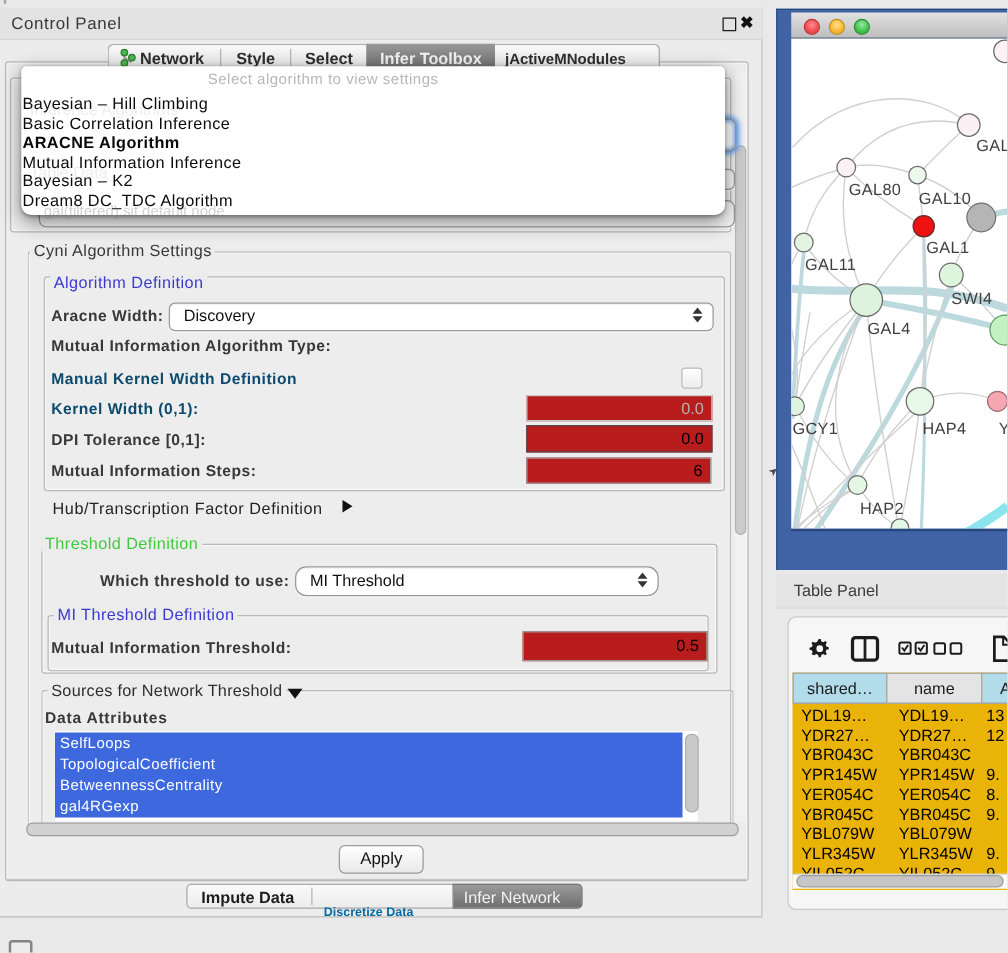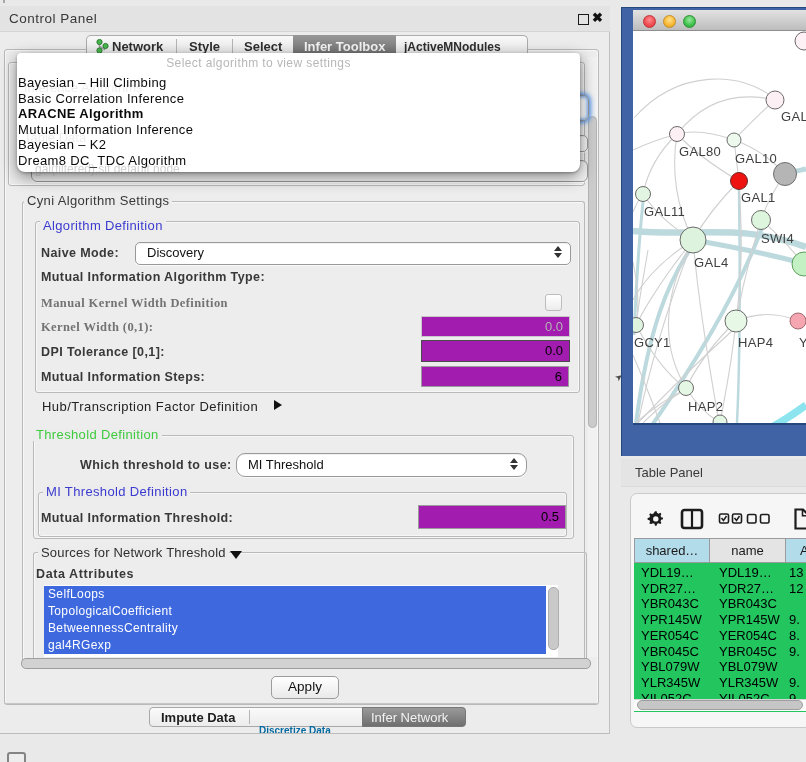--- a/index.html
+++ b/index.html
@@ -1,30 +1,30 @@
 <!DOCTYPE html>
 <html><head>
 <meta charset="utf-8">
 <style>
   html,body{margin:0;padding:0;}
   body{width:806px;height:762px;overflow:hidden;background:#e9e9e9;
        font-family:"Liberation Sans",sans-serif;-webkit-font-smoothing:antialiased;}
   #page{position:relative;width:806px;height:762px;overflow:hidden;}
   .abs{position:absolute;}
   .lbl{font-weight:bold;font-size:12.5px;letter-spacing:.4px;color:#383838;white-space:nowrap;}
-  .lbl.dis{color:#737373;font-family:Liberation Serif, serif;}
+  .lbl.dis{color:#0c4a6e;}
   .gtitle{font-size:13px;letter-spacing:.35px;white-space:nowrap;background:#ececec;padding:0 3px;line-height:13px;}
   .etch{border:1px solid #b9b9b9;border-radius:3px;box-shadow:inset 0 0 0 1px rgba(255,255,255,.55);}
   .combo{background:#fff;border:1px solid #999;border-radius:5px;
          box-shadow:inset 0 1px 1px rgba(0,0,0,.06),0 1px 0 rgba(255,255,255,.7);}
   .combo .ct{position:absolute;left:11px;top:2px;font-size:13px;color:#111;}
   .arr2{position:absolute;right:7px;top:3px;width:9px;}
   .arr2 .u{width:0;height:0;border-left:4px solid transparent;border-right:4px solid transparent;border-bottom:5px solid #333;margin-bottom:2px;}
   .arr2 .d{width:0;height:0;border-left:4px solid transparent;border-right:4px solid transparent;border-top:5px solid #333;}
-  .tf{background:#a21caf;border:1px solid #9b9b9b;font-size:13px;color:#000;text-align:right;padding-right:6px;line-height:19px;}
+  .tf{background:#b91c1c;border:1px solid #9b9b9b;font-size:13px;color:#000;text-align:right;padding-right:6px;line-height:19px;}
 </style>
 </head>
 <body>
 <div id="page">
 
   <div class="abs" style="left:0;top:6px;width:609px;height:728px;background:#ececec;border-right:1px solid #c0c0c0;"></div>
   <div class="abs" style="left:3px;top:0;width:2px;height:3px;background:#a8a8a8;"></div>
 
   <div class="abs" style="left:0;top:6px;width:610px;height:25px;background:#e3e3e3;border-bottom:1px solid #d5d5d5;"></div>
   <div class="abs" style="left:9px;top:11px;font-size:13.5px;letter-spacing:.5px;color:#383838;">Control Panel</div>
@@ -71,21 +71,21 @@
   <div class="abs" style="left:24px;top:80px;font-size:13px;color:rgba(80,80,80,.10);">Inference Algorithms</div>
   <div class="abs" style="left:24px;top:130px;font-size:13px;color:rgba(80,80,80,.10);">Table Data</div>
   <div class="abs" style="left:35px;top:162px;font-size:12px;color:rgba(120,120,120,.34);">gal(filtered).sif default node</div>
 
   <div class="abs" style="left:22px;top:201px;width:561px;height:459px;border:1px solid #b9b9b9;border-bottom:none;border-radius:3px 3px 0 0;box-shadow:inset 1px 1px 0 rgba(255,255,255,.55);"></div>
   <div class="abs gtitle" style="left:24px;top:194px;color:#383838;">Cyni Algorithm Settings</div>
 
   <div class="abs etch" style="left:35px;top:221px;width:543px;height:170px;"></div>
   <div class="abs gtitle" style="left:40px;top:219px;color:#3a3ad0;">Algorithm Definition</div>
 
-  <div class="abs lbl" style="left:41px;top:246px;">Naive Mode:</div>
+  <div class="abs lbl" style="left:41px;top:246px;">Aracne Width:</div>
   <div class="abs lbl" style="left:41px;top:270px;">Mutual Information Algorithm Type:</div>
 
   <div class="abs combo" style="left:135px;top:242px;width:434px;height:21px;">
     <div class="ct">Discovery</div>
     <div class="arr2">
         <div class="u"></div>
         <div class="d"></div>
       </div>
   </div>
 
@@ -250,21 +250,21 @@
       <rect x="87.5" y="7" width="9" height="9" rx="1.5" stroke-width="1.6"></rect>
       <path d="M76.5 11 l2 2.5 3-4.5" stroke-width="1.5"></path>
       <path d="M89.5 11 l2 2.5 3-4.5" stroke-width="1.5"></path>
       <rect x="102.5" y="7.5" width="8.5" height="8.5" rx="1.5" stroke-width="1.6"></rect>
       <rect x="115.5" y="7.5" width="8.5" height="8.5" rx="1.5" stroke-width="1.6"></rect>
       <path d="M150.5 21.5 v-19 h7.5 l6 6 v13 z" stroke-width="2.2"></path>
       <path d="M157.5 2.8 v6 h6.3" stroke-width="1.6"></path>
     </g>
   </svg>
 
-  <div class="abs" style="left:634px;top:538px;width:172px;height:174px;background:#22c55e;overflow:hidden;">
+  <div class="abs" style="left:634px;top:538px;width:172px;height:174px;background:#eab308;overflow:hidden;">
     <div class="abs" style="left:0;top:0;width:76px;height:25px;background:#b2dcea;border:1px solid #9b9b9b;box-sizing:border-box;text-align:center;font-size:13px;color:#1a1a1a;line-height:23px;">shared…</div>
     <div class="abs" style="left:76px;top:0;width:76px;height:25px;background:#e4e4e4;border:1px solid #9b9b9b;border-left:none;box-sizing:border-box;text-align:center;font-size:13px;color:#1a1a1a;line-height:23px;">name</div>
     <div class="abs" style="left:152px;top:0;width:26px;height:25px;background:#b2dcea;border:1px solid #9b9b9b;border-left:none;box-sizing:border-box;font-size:13px;color:#1a1a1a;line-height:23px;padding-left:14px;">A</div>
         <div class="abs" style="left:7px;top:27px;font-size:13px;color:#000;line-height:15.7px;white-space:pre;">YDL19…
 YDR27…
 YBR043C
 YPR145W
 YER054C
 YBR045C
 YBL079W

